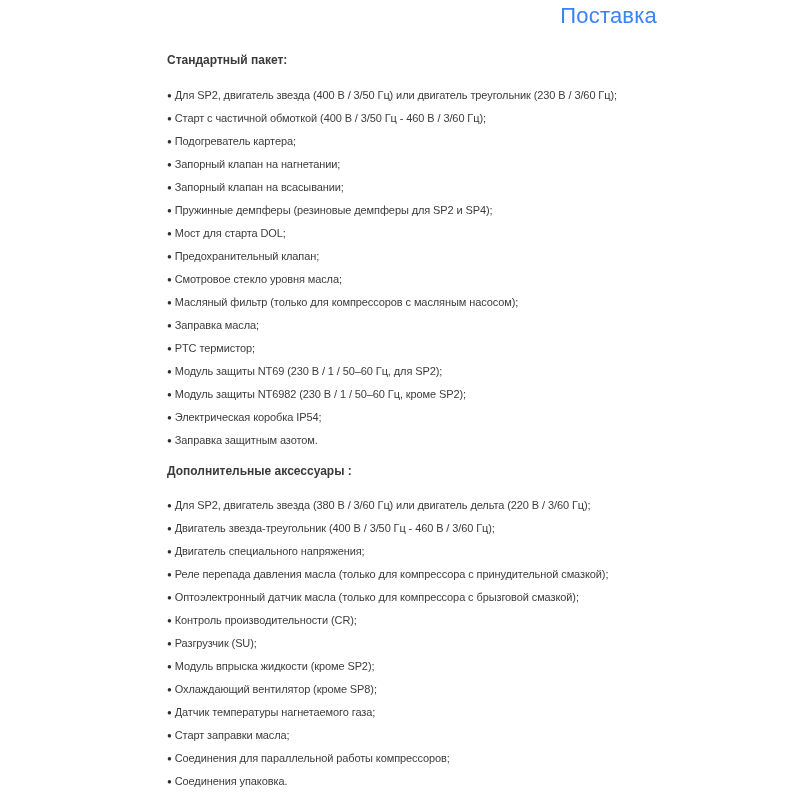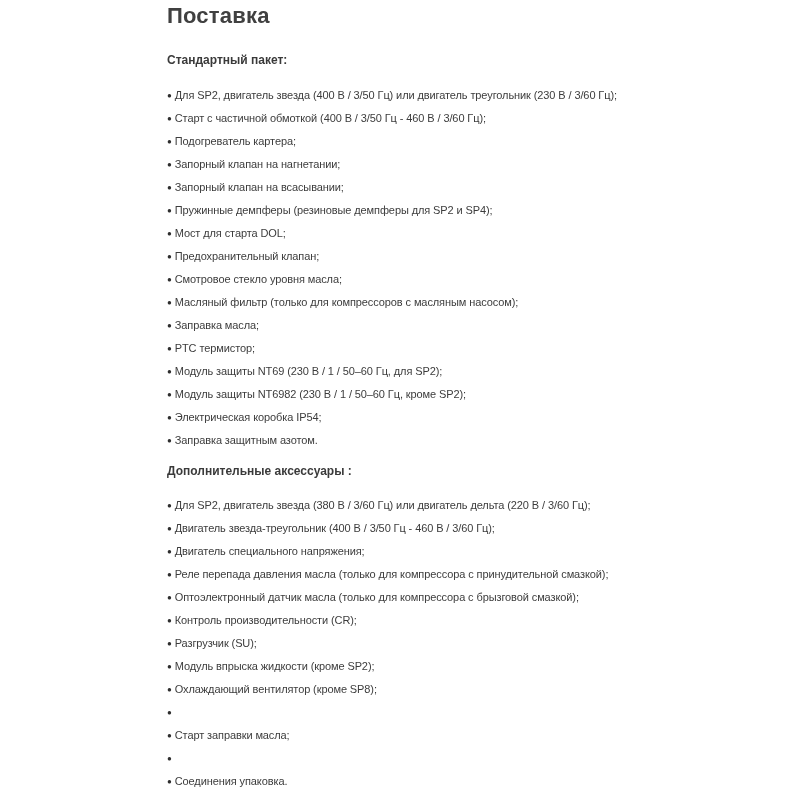--- a/index.html
+++ b/index.html
@@ -15,23 +15,24 @@
   .content {
     position: absolute;
     left: 167px;
     top: 0;
     width: 490px;
   }
   .page-title {
     margin: 4px 0 0 0;
     font-size: 22px;
     line-height: 24px;
-    font-weight: 700;
-    color: #404040;
+    font-weight: 400;
+    color: #3b82f6;
     letter-spacing: 0.2px;
+    text-align: right;
   }
   .section-heading {
     margin: 0;
     font-size: 12px;
     line-height: 18px;
     font-weight: 700;
     color: #3a3a3a;
   }
   .section-heading.first {
     margin-top: 23px;
@@ -177,26 +178,28 @@
       <li class="item">
         <span class="bullet">●</span>
         <span class="item-text">Модуль впрыска жидкости (кроме SP2);</span>
       </li>
       <li class="item">
         <span class="bullet">●</span>
         <span class="item-text">Охлаждающий вентилятор (кроме SP8);</span>
       </li>
       <li class="item">
         <span class="bullet">●</span>
+        <span class="item-text">Датчик температуры нагнетаемого газа;</span>
       </li>
       <li class="item">
         <span class="bullet">●</span>
         <span class="item-text">Старт заправки масла;</span>
       </li>
       <li class="item">
         <span class="bullet">●</span>
+        <span class="item-text">Соединения для параллельной работы компрессоров;</span>
       </li>
       <li class="item">
         <span class="bullet">●</span>
         <span class="item-text">Соединения упаковка.</span>
       </li>
     </ul>
 </div>
 
 </body></html>

